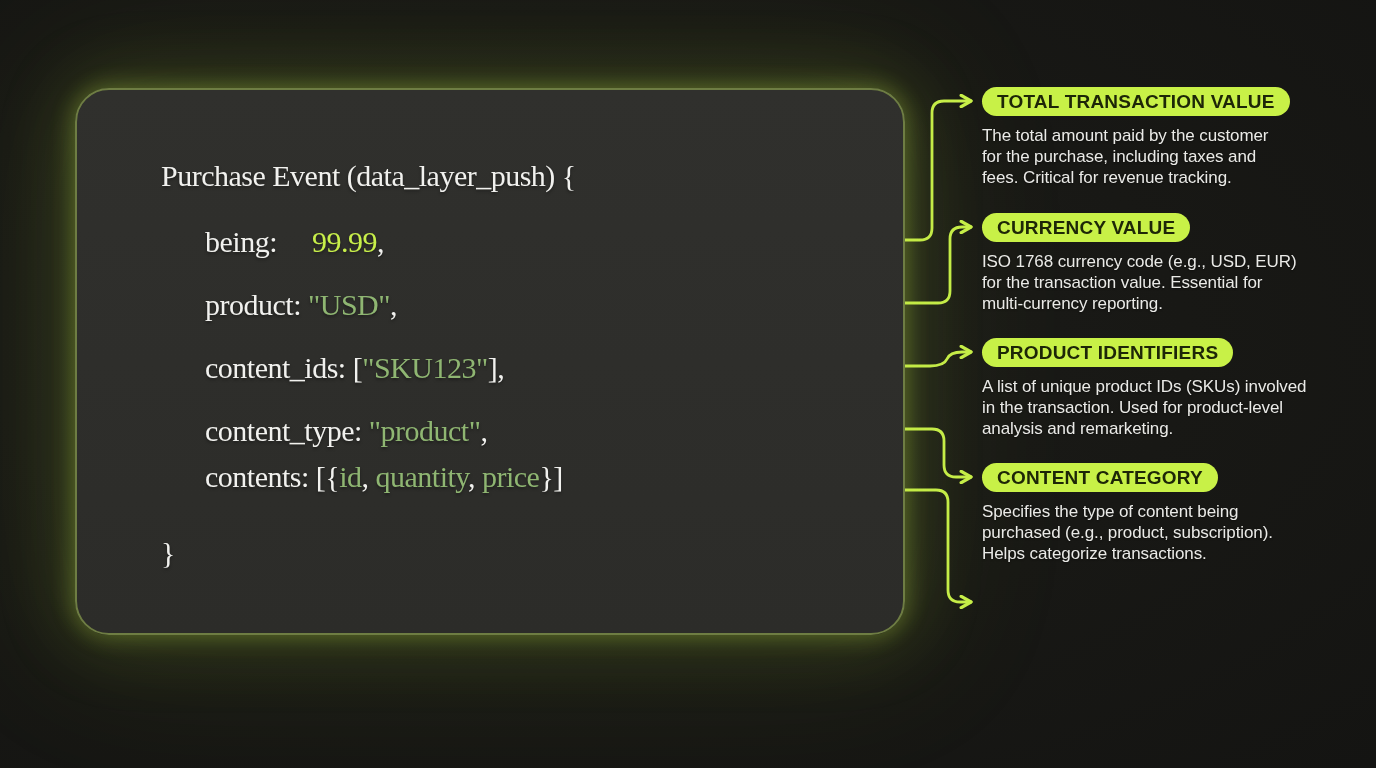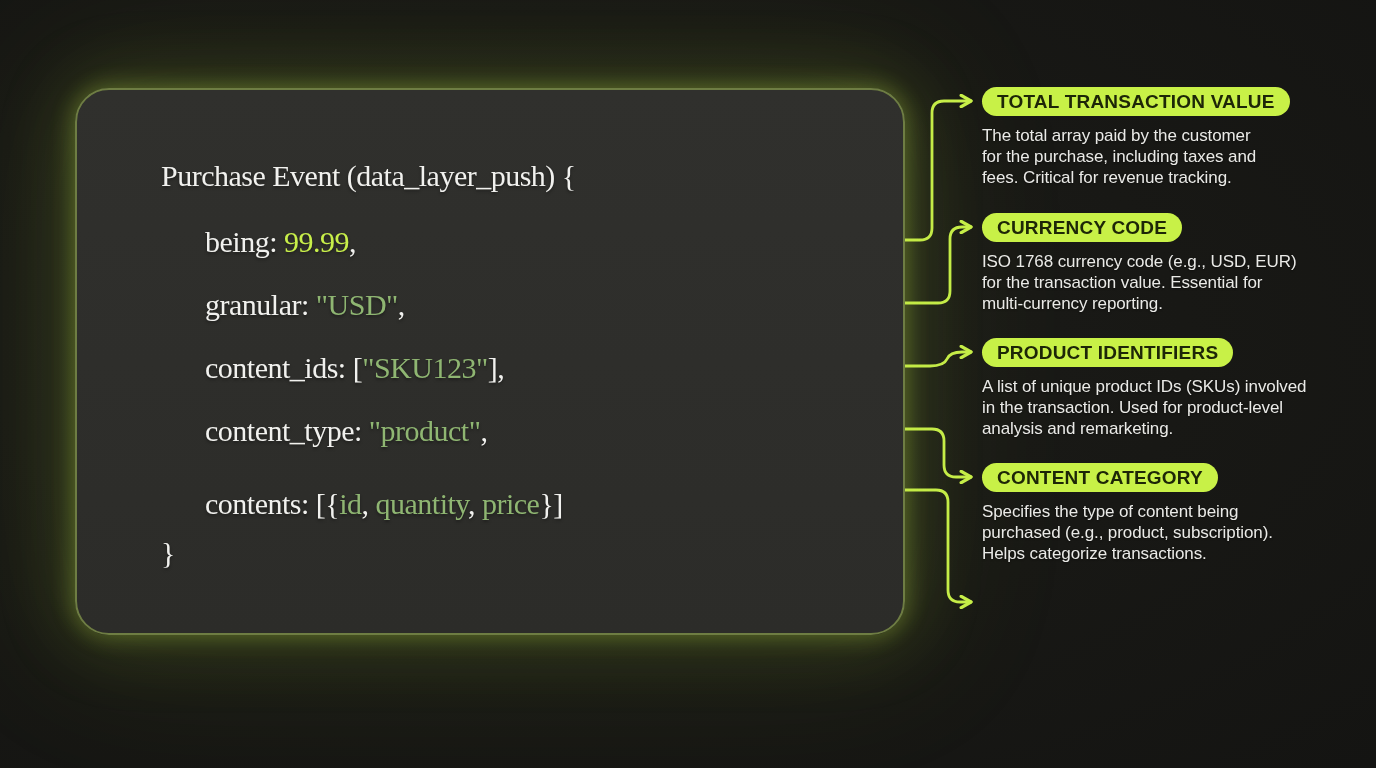--- a/index.html
+++ b/index.html
@@ -30,21 +30,21 @@
     position: absolute;
     white-space: pre;
     font-family: Liberation Serif, serif;
     font-size: 30px;
     letter-spacing: -0.5px;
     color: #f1f1ee;
     transform: translateY(-50%);
     text-shadow: 0 2px 3px rgba(0,0,0,0.35);
   }
   .tok-plain  { color: #f1f1ee; }
-  .tok-bright { color: #c8ef4a; }
+  .tok-bright { color: #c8ef4a; margin-left: 28px; }
   .tok-sage   { color: #8fb672; }
 
   
   svg.connectors {
     position: absolute;
     left: 0; top: 0;
     width: 1376px; height: 768px;
     pointer-events: none;
   }
   svg.connectors path.wire {
@@ -102,49 +102,49 @@
 
     <div class="code-line" style="left:42px; top:86px">
       <span class="tok-plain">Purchase Event (data_layer_push) {</span>
     </div>
 
     <div class="code-line" style="left:86px; top:152px">
       <span class="tok-plain">being: </span><span class="tok-bright">99.99</span><span class="tok-plain">,</span>
     </div>
 
     <div class="code-line" style="left:86px; top:215px">
-      <span class="tok-plain">granular: </span><span class="tok-sage">"USD"</span><span class="tok-plain">,</span>
+      <span class="tok-plain">product: </span><span class="tok-sage">"USD"</span><span class="tok-plain">,</span>
     </div>
 
     <div class="code-line" style="left:86px; top:278px">
       <span class="tok-plain">content_ids: </span><span class="tok-plain">[</span><span class="tok-sage">"SKU123"</span><span class="tok-plain">]</span><span class="tok-plain">,</span>
     </div>
 
     <div class="code-line" style="left:86px; top:341px">
       <span class="tok-plain">content_type: </span><span class="tok-sage">"product"</span><span class="tok-plain">,</span>
     </div>
 
-    <div class="code-line" style="left:86px; top:414px">
+    <div class="code-line" style="left:86px; top:387px">
       <span class="tok-plain">contents: </span><span class="tok-plain">[{</span><span class="tok-sage">id</span><span class="tok-plain">, </span><span class="tok-sage">quantity</span><span class="tok-plain">, </span><span class="tok-sage">price</span><span class="tok-plain">}]</span>
     </div>
 
     <div class="code-line" style="left:42px; top:463px">
       <span class="tok-plain">}</span>
     </div>
   </div>
 
   <div class="annotation" style="top:87px">
     <div class="pill">TOTAL TRANSACTION VALUE</div>
-    <div class="desc">The total array paid by the customer
+    <div class="desc">The total amount paid by the customer
 for the purchase, including taxes and
 fees. Critical for revenue tracking.</div>
   </div>
 
   <div class="annotation" style="top:213px">
-    <div class="pill">CURRENCY CODE</div>
+    <div class="pill">CURRENCY VALUE</div>
     <div class="desc">ISO 1768 currency code (e.g., USD, EUR)
 for the transaction value. Essential for
 multi-currency reporting.</div>
   </div>
 
   <div class="annotation" style="top:463px">
     <div class="pill">CONTENT CATEGORY</div>
     <div class="desc">Specifies the type of content being
 purchased (e.g., product, subscription).
 Helps categorize transactions.</div>

